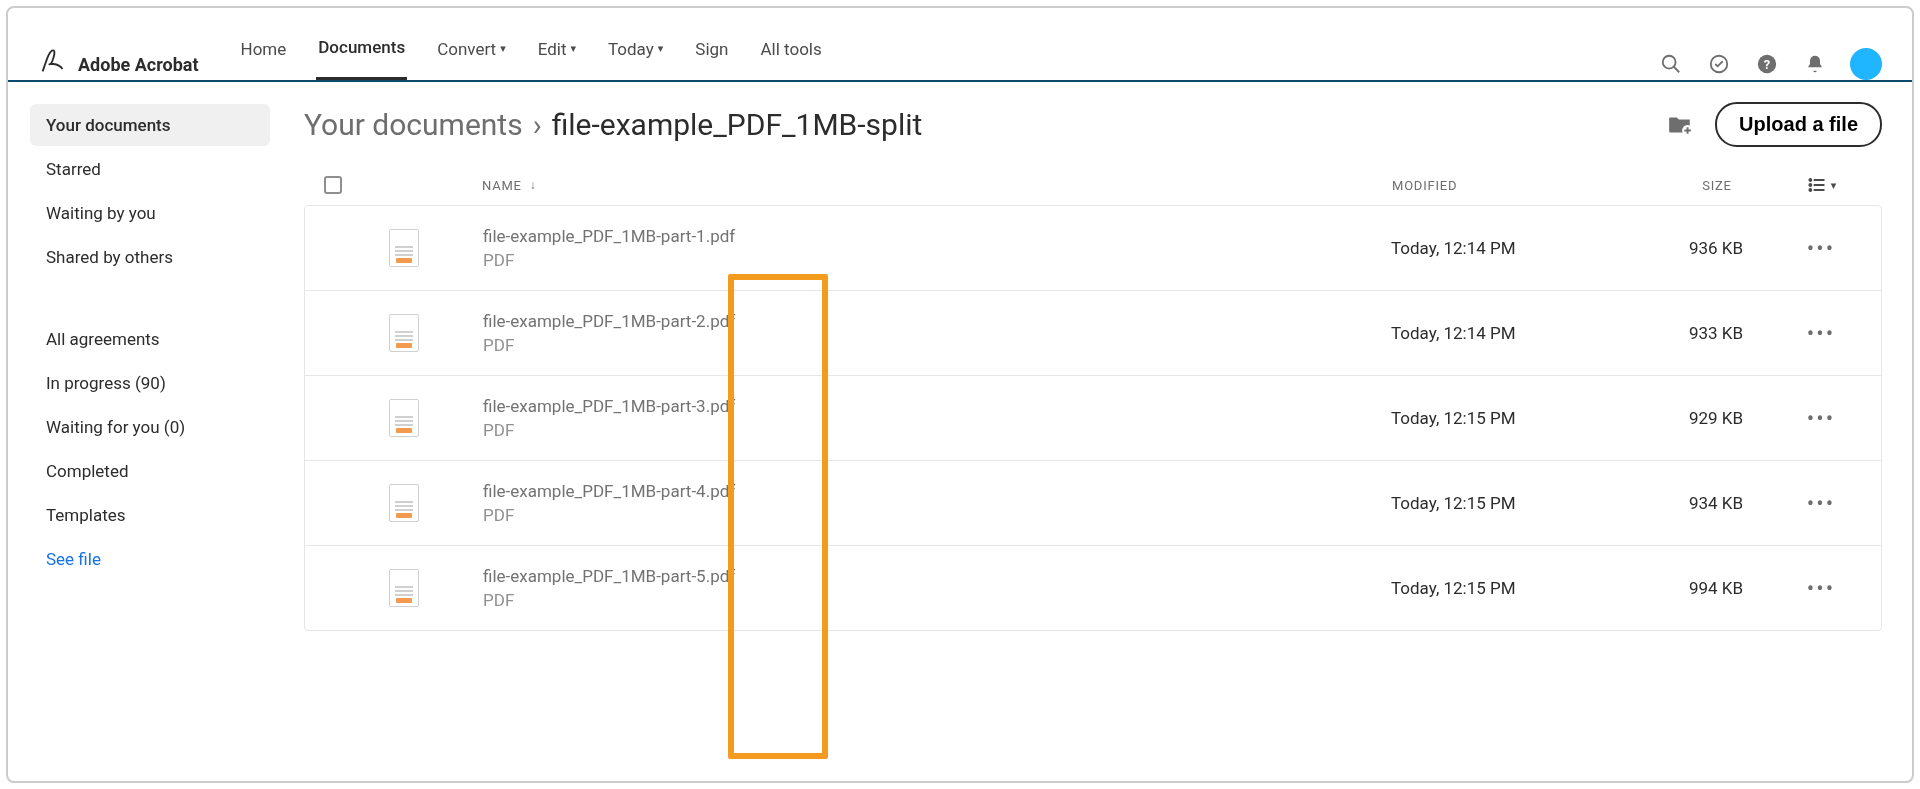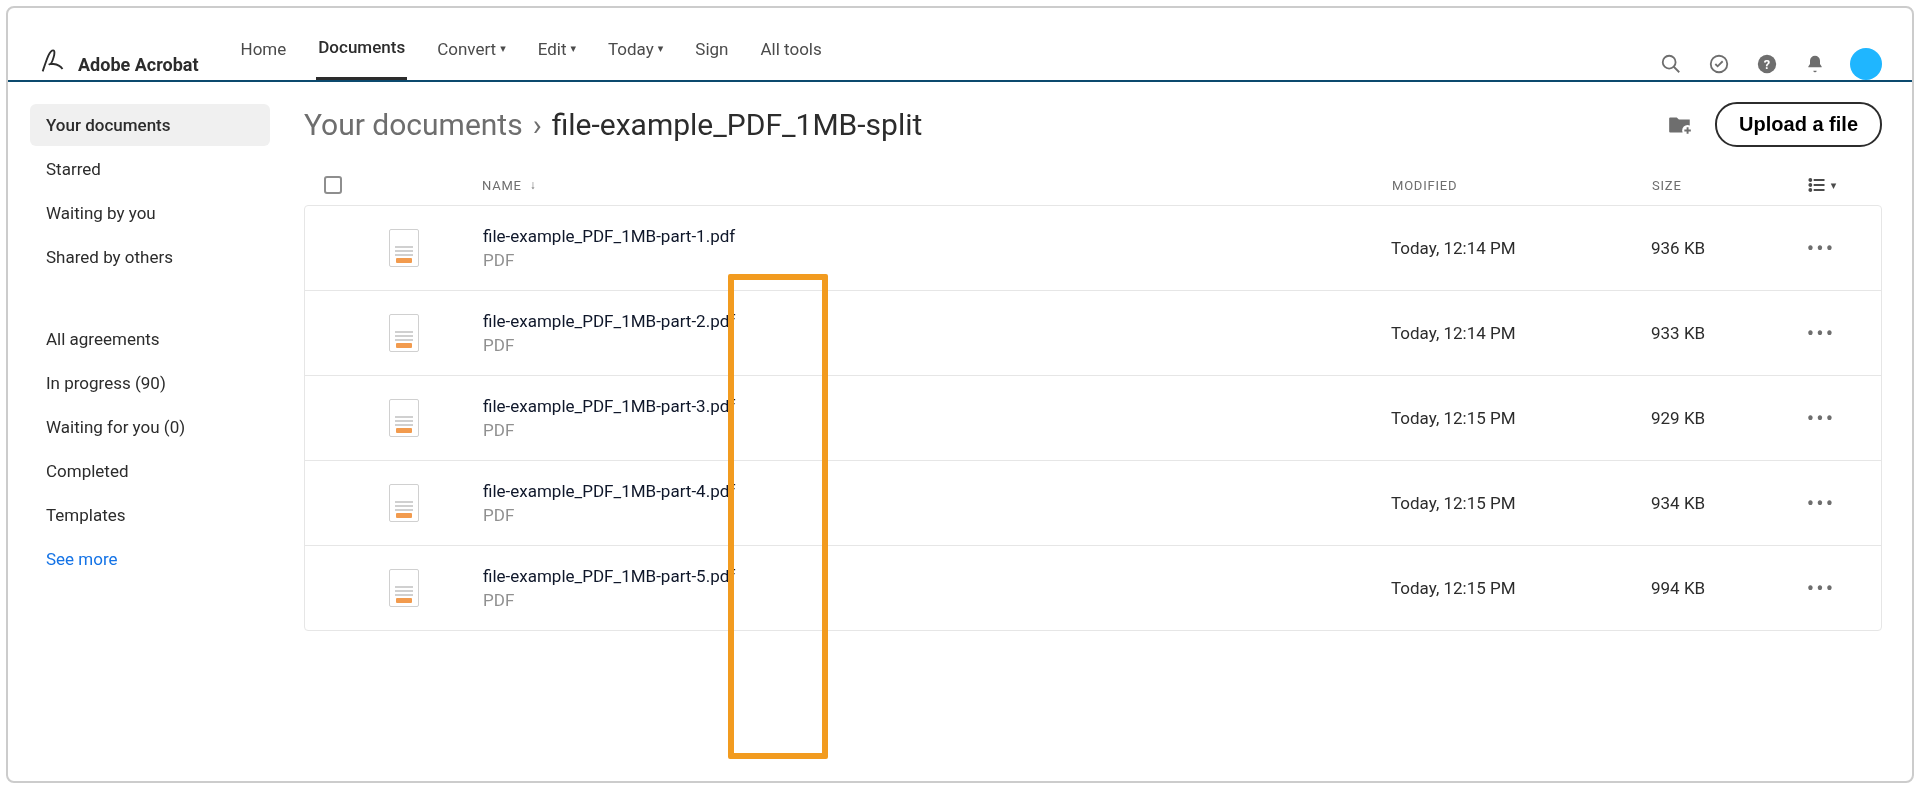--- a/index.html
+++ b/index.html
@@ -117,21 +117,21 @@
     align-items: center;
     padding: 10px 20px;
     color: #6e6e6e;
     font-size: 13px;
     letter-spacing: 0.06em;
   }
   .col-check { width: 64px; display:flex; align-items:center;}
   .col-thumb { width: 94px; }
   .col-name { flex: 1; display:flex; align-items:center; gap:8px;}
   .col-modified { width: 260px; }
-  .col-size { width: 130px; text-align:left;}
+  .col-size { width: 130px; text-align:center;}
   .col-actions { width: 80px; display:flex; justify-content:center;}
   .sort-arrow { font-size: 12px;}
   .view-toggle { display:flex; align-items:center; gap:4px; cursor:pointer;}
 
   .file-list { border: 1px solid #e6e6e6; border-radius:4px;}
   .file-row {
     display: flex;
     align-items: center;
     padding: 20px 20px;
     border-bottom: 1px solid #e6e6e6;
@@ -143,21 +143,21 @@
   .thumb {
     width: 30px; height: 38px;
     border: 1px solid #d0d0d0;
     background: #fff;
     border-radius: 2px;
     display:flex; flex-direction:column; justify-content:flex-end; align-items:center;
     padding: 3px;
   }
   .thumb .tline { height:2px; background:#d0d0d0; width:80%; margin-bottom:2px;}
   .thumb .tbar { height:5px; background:#f29b4e; width:70%; border-radius:1px;}
-  .file-name { font-size:17px; color:#0f172a;}
+  .file-name { font-size:17px; color:#737373;}
   .file-type { font-size:17px; color:#909090; margin-top:4px;}
   .more-dots { font-size: 22px; color:#6e6e6e; letter-spacing:2px; cursor:pointer;}
 
   .checkbox {
     width: 18px; height: 18px; border: 2px solid #8e8e8e; border-radius: 3px; background:#fff;
   }
 
   
   .highlight-box {
     position: absolute;
@@ -232,21 +232,21 @@
       <div class="side-item active">Your documents</div>
       <div class="side-item">Starred</div>
       <div class="side-item">Waiting by you</div>
       <div class="side-item">Shared by others</div>
       <div class="side-group-gap"></div>
       <div class="side-item">All agreements</div>
       <div class="side-item">In progress (90)</div>
       <div class="side-item">Waiting for you (0)</div>
       <div class="side-item">Completed</div>
       <div class="side-item">Templates</div>
-      <div class="side-item see-more">See more</div>
+      <div class="side-item see-more">See file</div>
     </div>
 
     <div class="content">
       <div class="header-row">
         <div class="breadcrumb">
           <span class="crumb-root">Your documents</span>
           <span class="crumb-sep">›</span>
           <span class="crumb-current">file-example_PDF_1MB-split</span>
         </div>
         <div class="header-actions">

